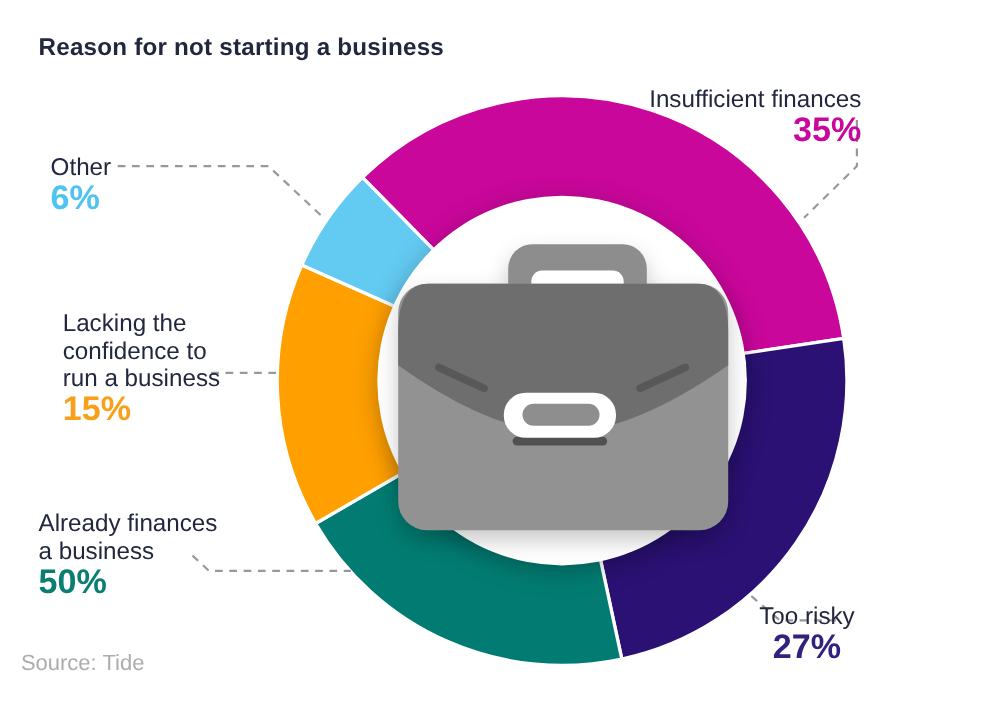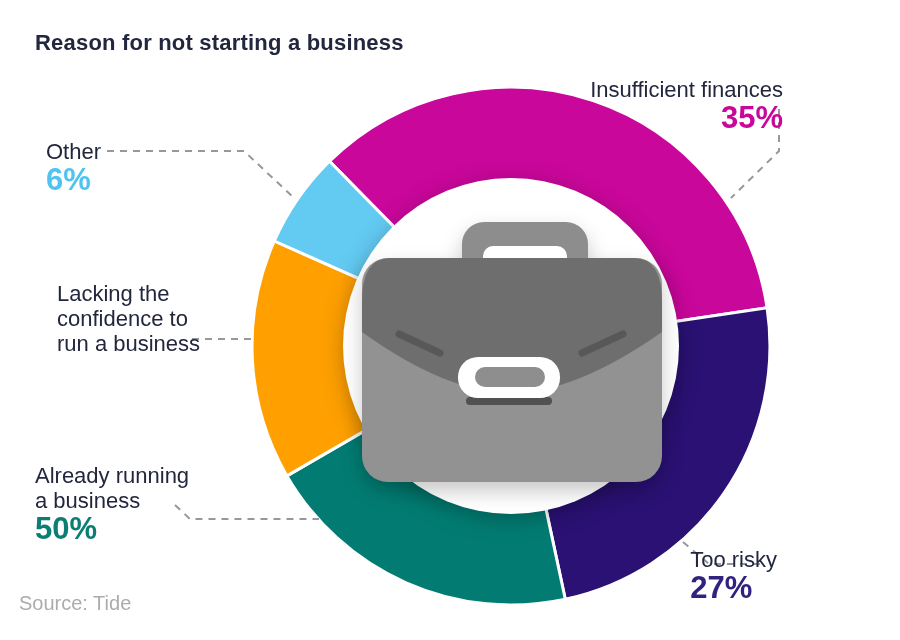--- a/index.html
+++ b/index.html
@@ -8,21 +8,21 @@
   .stage{position:absolute;inset:0;width:807px;height:640px;}
   svg.chart{position:absolute;left:0;top:0;}
   .txt{position:absolute;z-index:5;}
   .title{left:35px;top:30px;font-size:22px;font-weight:600;color:#23273E;letter-spacing:.2px;}
   .lbl{font-size:22px;line-height:25px;color:#23273E;white-space:pre-line;}
   .pct{font-size:31px;line-height:26px;font-weight:700;margin-top:3px;}
   .blk-other{left:35px;top:139px;margin-left:11px;}
   .blk-insufficient{right:24px;top:77px;text-align:right;margin-left:32px;}
   .blk-lacking{left:35px;top:281px;margin-left:22px;}
   .blk-already{left:35px;top:463px;}
-  .blk-risky{right:30px;top:547px;text-align:left;}
+  .blk-risky{right:30px;top:547px;text-align:center;}
   .source{left:19px;top:592px;font-size:20px;color:#ACACAC;}
   .hole{filter:drop-shadow(0 5px 11px rgba(0,0,0,.25));}
   .briefcase{filter:drop-shadow(0 9px 10px rgba(0,0,0,.22));}
   .leader{fill:none;stroke:#97979D;stroke-width:2;stroke-dasharray:7 6;}
   .slice{stroke:#fff;stroke-width:3;stroke-linejoin:round;}
 </style>
 </head>
 <body>
 
 <div class="stage">
@@ -66,29 +66,30 @@
     <div class="lbl">Insufficient finances</div>
     <div class="pct" style="color: rgb(201, 7, 155);">35%</div>
   </div>
 
   <div class="txt blk-risky">
     <div class="lbl">Too risky</div>
     <div class="pct" style="color: rgb(50, 34, 127);">27%</div>
   </div>
 
   <div class="txt blk-already">
-    <div class="lbl">Already running
+    <div class="lbl">Already finances
 a business</div>
     <div class="pct" style="color: rgb(11, 126, 116);">50%</div>
   </div>
 
   <div class="txt blk-lacking">
     <div class="lbl">Lacking the
 confidence to
 run a business</div>
+    <div class="pct" style="color: rgb(249, 160, 27);">15%</div>
   </div>
 
   <div class="txt blk-other">
     <div class="lbl">Other</div>
     <div class="pct" style="color: rgb(79, 196, 240);">6%</div>
   </div>
 
   <div class="txt source">Source: Tide</div>
 </div>
 

